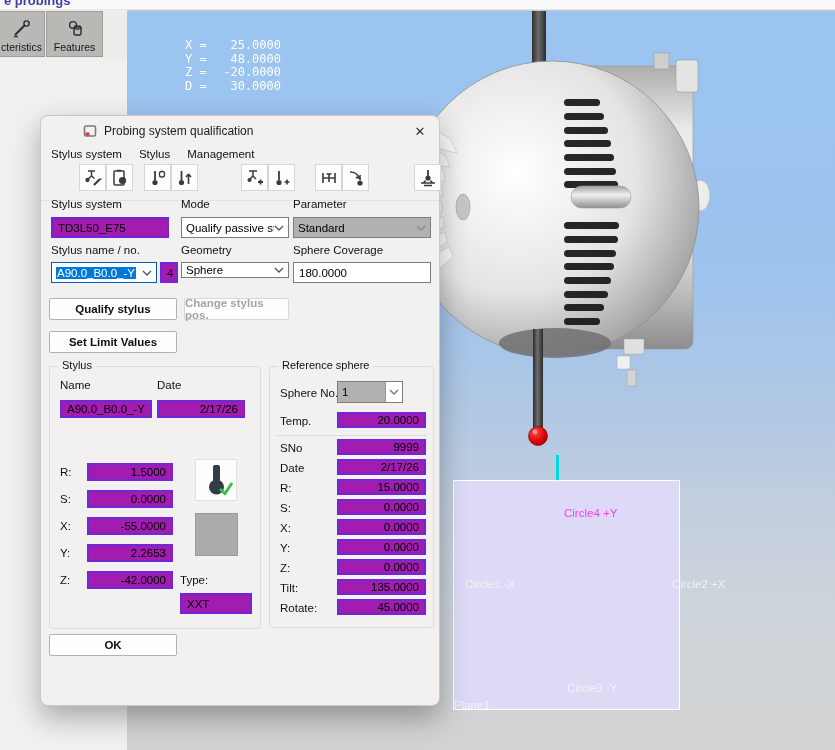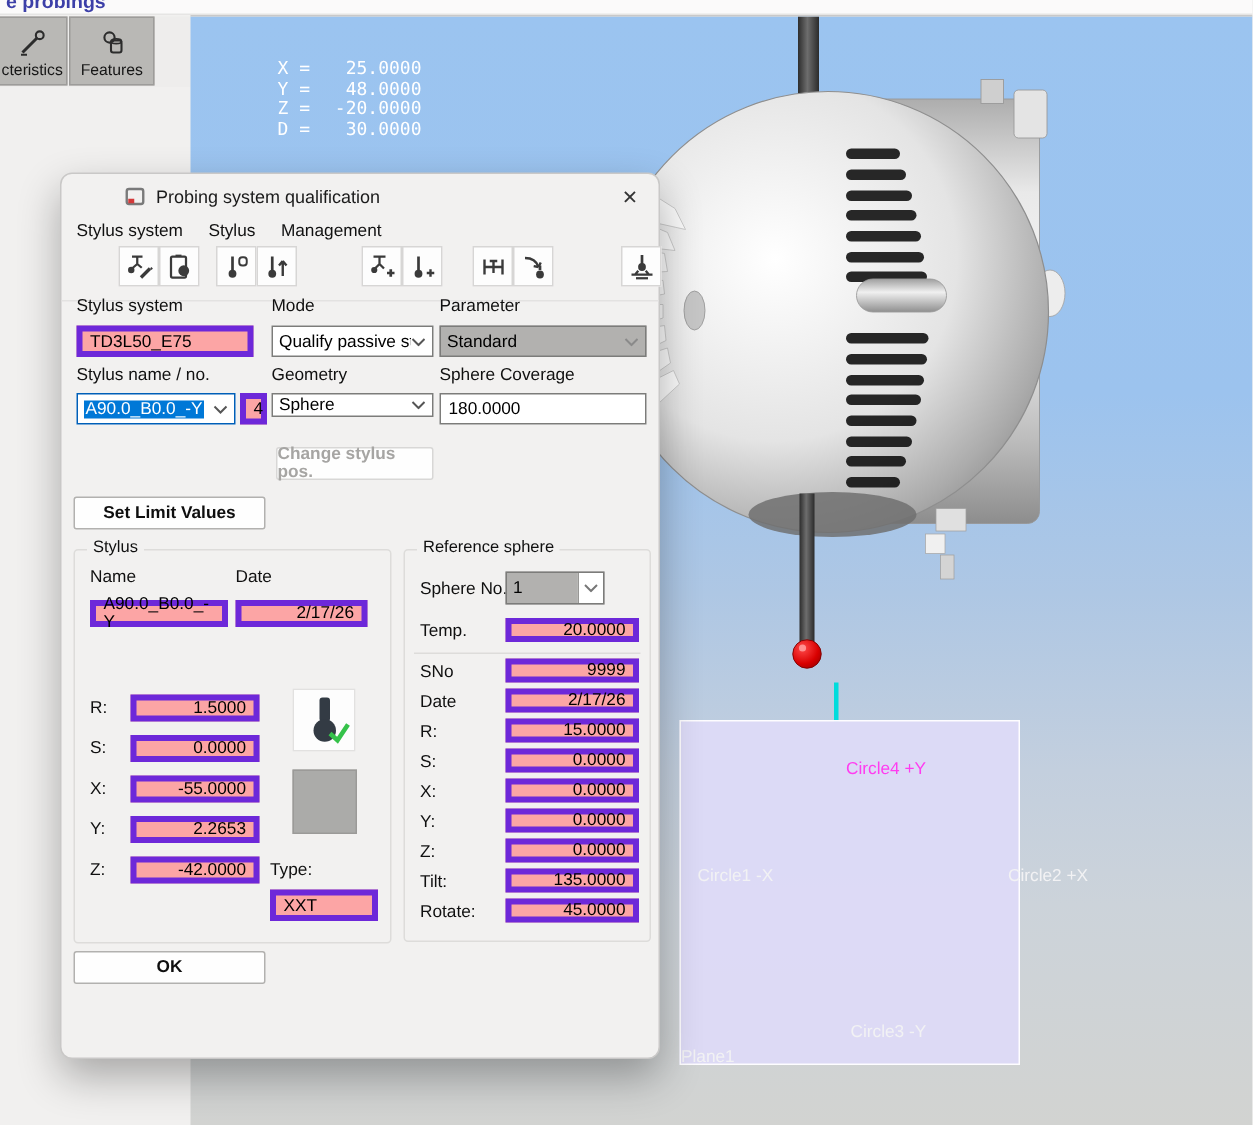--- a/index.html
+++ b/index.html
@@ -40,21 +40,21 @@
     box-shadow:0 12px 28px rgba(0,0,0,0.30); font-size:11.5px; }
   .dlg-title { position:absolute; left:0; top:0; right:0; height:30px;
     display:flex; align-items:center; gap:7px; padding:0 10px; font-size:12px; color:#1b1b1b;margin-left:32px; }
   .dlg-close { position:absolute; right:11px; top:7px; width:16px; height:16px;
     display:flex; align-items:center; justify-content:center; font-size:13px; color:#333; }
   .dlg-menu { position:absolute; left:10px; top:32px; display:flex; gap:17px; font-size:11.5px; color:#111; }
   .tbtn { position:absolute; top:48px; width:27px; height:27px; background:#fdfdfd;
     border:1px solid #d7d6d5; display:flex; align-items:center; justify-content:center; }
   .tb-sep { position:absolute; top:84px; left:0; right:0; height:1px; background:#e3e2e1; }
   .lbl { position:absolute; font-size:11.5px; color:#101010; white-space:nowrap; }
-  .display { position:absolute; background:#fca5a5; border:4px solid #6d28d9;
+  .display { position:absolute; background:#a21caf; border:2px solid #6d28d9;
     display:flex; align-items:center; padding:0 5px; color:#000; font-size:11.5px; }
   .display.num { justify-content:flex-end; }
   .combo { position:absolute; background:#ffffff; border:1px solid #7c7c7a;
     display:flex; align-items:center; padding:0 4px; color:#000; font-size:11.5px; }
   .combo .chev { margin-left:auto; flex:0 0 auto; }
   .combo.gray { background:#b2b1af; }
   .combo.focused { border-color:#005fb8; }
   .sel-text { background:#0078d7; color:#fff; padding:0 1px; white-space:nowrap; }
   .chevbox { margin-left:auto; width:17px; height:100%; background:#fff;
     border-left:1px solid #989795; display:flex; align-items:center; justify-content:center; }
@@ -330,20 +330,21 @@
   </div>
   <div class="display" style="left:119px;top:146px;width:18px;height:21px;">4</div>
   <div class="combo" style="left:140px;top:146px;width:108px;height:16px;">
     <span>Sphere</span>
     <svg class="chev" width="10" height="6">
         <path d="M1 1 L5 5 L9 1" stroke="#555" fill="none" stroke-width="1.3"></path>
       </svg>
   </div>
   <div class="textinput" style="left:252px;top:146px;width:138px;height:21px;">180.0000</div>
 
+  <div class="btn" style="left:8px;top:182px;width:128px;height:22px;">Qualify stylus</div>
   <div class="btn disabled" style="left:143px;top:182px;width:105px;height:22px;">Change stylus pos.</div>
   <div class="btn" style="left:8px;top:215px;width:128px;height:22px;">Set Limit Values</div>
 
   <div class="groupbox" style="left:8px;top:250px;width:212px;height:263px;">
     <div class="legend">Stylus</div>
     <div class="lbl" style="left:10px;top:12px;">Name</div>
     <div class="lbl" style="left:107px;top:12px;">Date</div>
     <div class="display" style="left:10px;top:33px;width:92px;height:18px;">A90.0_B0.0_-Y</div>
     <div class="display num" style="left:107px;top:33px;width:88px;height:18px;">2/17/26</div>
 

